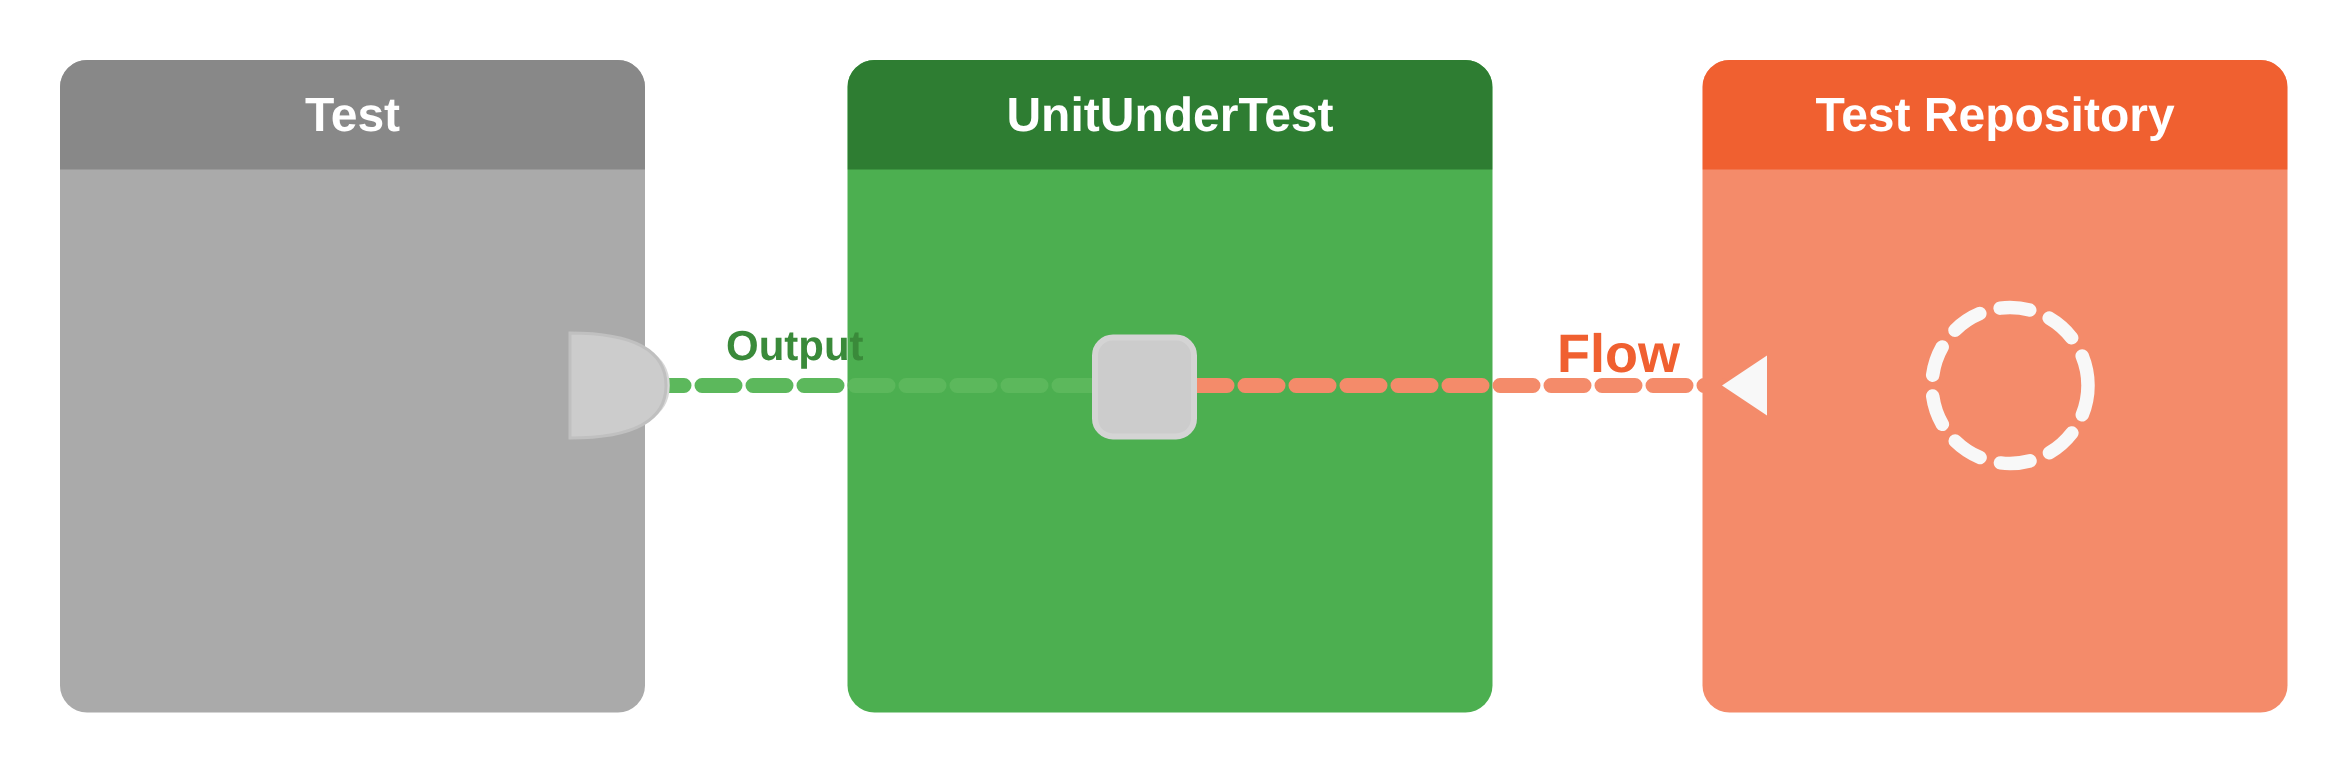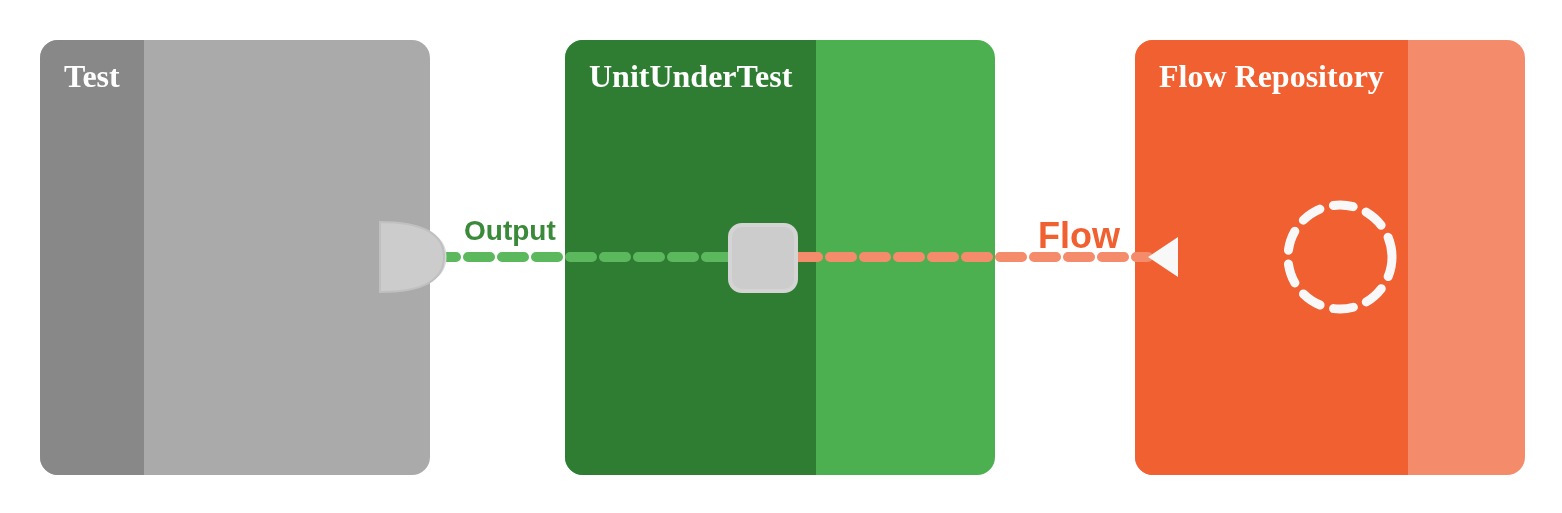--- a/index.html
+++ b/index.html
@@ -22,21 +22,21 @@
       height: 513px;
       position: relative;
     }
 
     
     .block {
       border-radius: 18px;
       overflow: hidden;
       position: absolute;
       display: flex;
-      font-family: Liberation Serif, serif;
+      flex-direction: column;
     }
 
     .block-header {
       padding: 18px 24px;
       text-align: center;
       font-size: 32px;
       font-weight: 600;
       color: #ffffff;
     }
 
@@ -120,21 +120,21 @@
     <div class="block-header">Test</div>
     <div class="block-body"></div>
   </div>
 
   <div class="block block-unit">
     <div class="block-header">UnitUnderTest</div>
     <div class="block-body"></div>
   </div>
 
   <div class="block block-fake">
-    <div class="block-header">Flow Repository</div>
+    <div class="block-header">Test Repository</div>
     <div class="block-body"></div>
   </div>
 
   <svg class="connections" viewBox="0 0 1562 513" xmlns="http://www.w3.org/2000/svg">
 
     <line x1="434" y1="257" x2="728" y2="257" stroke="#5cb85c" stroke-width="10" stroke-dasharray="22,12" stroke-linecap="round"></line>
 
     <line x1="796" y1="257" x2="1148" y2="257" stroke="#f48b6a" stroke-width="10" stroke-dasharray="22,12" stroke-linecap="round"></line>
 
     <g>
@@ -148,17 +148,17 @@
     <rect x="730" y="225" width="66" height="66" rx="12" fill="#cccccc" stroke="#d4d4d4" stroke-width="4"></rect>
 
     <g>
       <polygon points="1148,257 1178,237 1178,277" fill="#f8f8f8"></polygon>
     </g>
 
     <circle cx="1340" cy="257" r="52" fill="none" stroke="#f8f8f8" stroke-width="9" stroke-dasharray="20,14" stroke-linecap="round"></circle>
 
   </svg>
 
-  <div class="label-output" style="position:absolute; top:215px; left:464px; font-size:28px; font-weight:600; color:#3a8a3a;">Output</div>
+  <div class="label-output" style="position:absolute; top:215px; left:484px; font-size:28px; font-weight:600; color:#3a8a3a;">Output</div>
 
   <div class="label-flow" style="position:absolute; top:215px; left:1038px; font-size:36px; font-weight:700; color:#f06030;">Flow</div>
 
 </div>
 
 </body></html>

